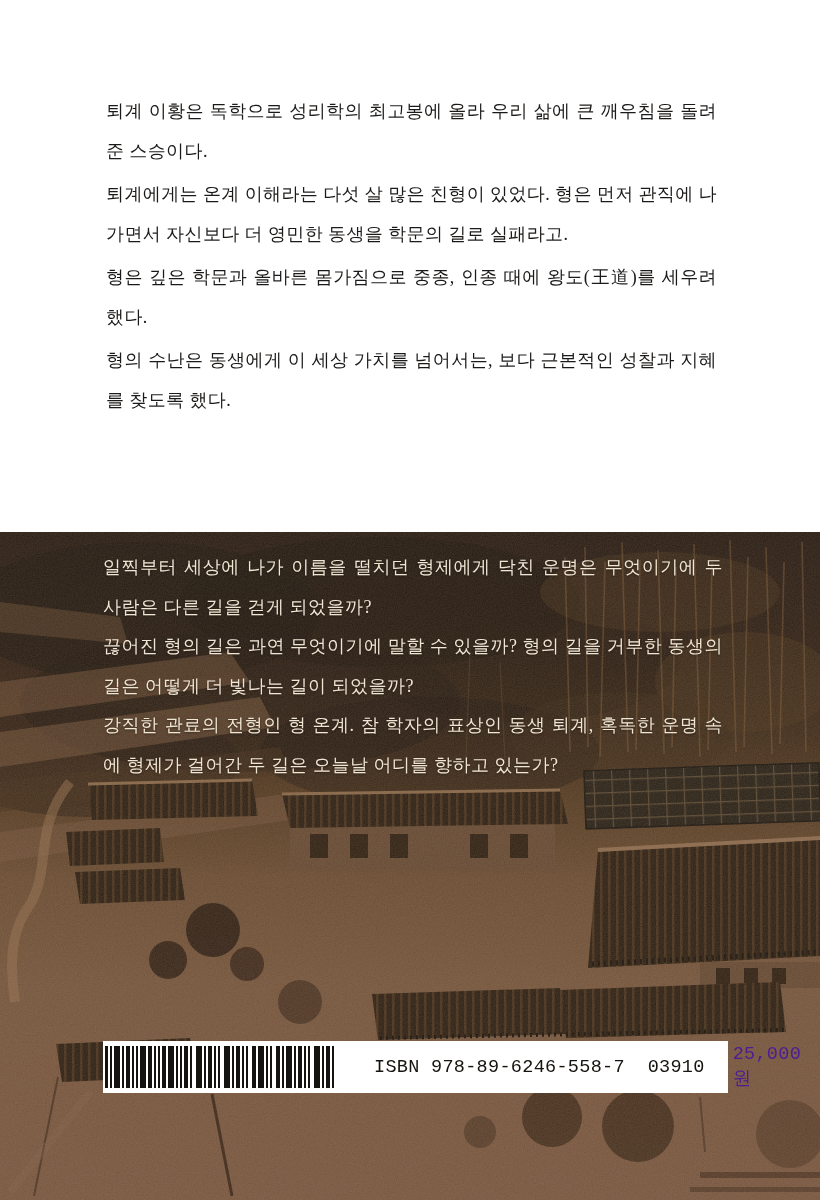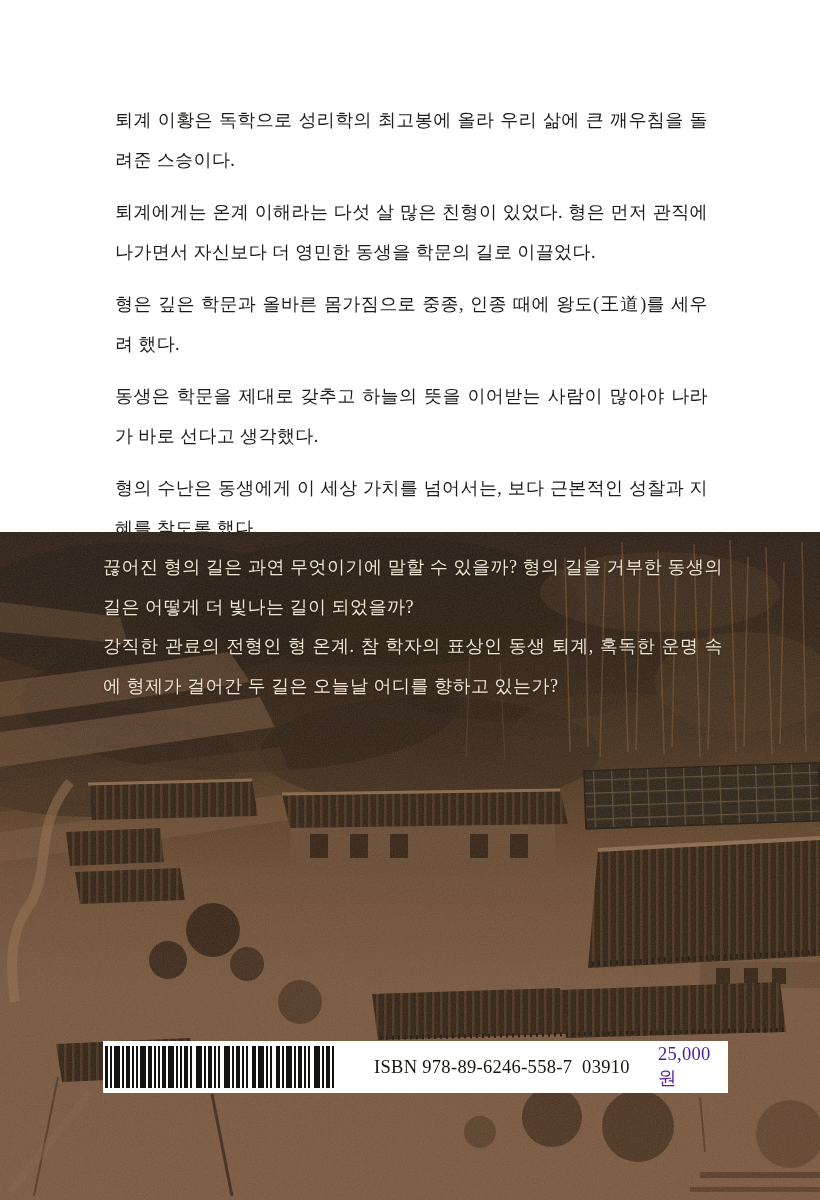--- a/index.html
+++ b/index.html
@@ -7,62 +7,61 @@
     position:relative;width:820px;height:1200px;margin:0 auto;
     background:#ffffff;overflow:hidden;
     font-family:"Liberation Serif","DejaVu Serif",serif;
   }
   
   .intro{
     position:absolute;left:103px;top:88px;width:617px;
     color:#1c1a18;font-size:18px;letter-spacing:.4px;
   }
   .intro p{
-    margin:12px;line-height:40px;text-align:justify;
+    margin:3px;line-height:40px;text-align:justify;
     word-break:break-all;text-justify:inter-character;
   }
   
   .photo{
     position:absolute;left:0;top:532px;width:820px;height:668px;
     background:#3a2516;overflow:hidden;
   }
   .photo svg.scene{position:absolute;left:0;top:0;display:block;}
   .overlay-text{
     position:absolute;left:103px;top:16px;width:620px;
     color:#f0e6d4;font-size:18px;letter-spacing:.5px;
   }
   .overlay-text p{
     margin:0;line-height:39.5px;text-align:justify;
     word-break:break-all;text-justify:inter-character;
     text-shadow:0 1px 2px rgba(20,10,4,.45);
   }
   
   .isbn-strip{
     position:absolute;left:103px;top:509px;width:625px;height:52px;
-    background:#ffffff;display:flex;align-items:center;
+    background:#ffffff;display:flex;align-items:center;font-family:Liberation Mono, monospace;
   }
   .isbn-strip .barcode{margin-left:2px;flex:0 0 auto;}
   .isbn-strip .isbn{
     margin-left:40px;font-size:18.5px;color:#17140f;
     white-space:pre;letter-spacing:.3px;
   }
   .isbn-strip .price{
     margin-left:28px;font-size:18.5px;color:#4c1d95;letter-spacing:.3px;
   }
 </style>
 </head>
 <body>
 
 <div class="cover">
 
   <section class="intro">
     <p>퇴계 이황은 독학으로 성리학의 최고봉에 올라 우리 삶에 큰 깨우침을 돌려준 스승이다.</p>
-    <p>퇴계에게는 온계 이해라는 다섯 살 많은 친형이 있었다. 형은 먼저 관직에 나가면서 자신보다 더 영민한 동생을 학문의 길로 이끌었다.</p>
+    <p>퇴계에게는 온계 이해라는 다섯 살 많은 친형이 있었다. 형은 먼저 관직에 나가면서 자신보다 더 영민한 동생을 학문의 길로 실패라고.</p>
     <p>형은 깊은 학문과 올바른 몸가짐으로 중종, 인종 때에 왕도(王道)를 세우려 했다.</p>
-    <p>동생은 학문을 제대로 갖추고 하늘의 뜻을 이어받는 사람이 많아야 나라가 바로 선다고 생각했다.</p>
     <p>형의 수난은 동생에게 이 세상 가치를 넘어서는, 보다 근본적인 성찰과 지혜를 찾도록 했다.</p>
   </section>
 
   <section class="photo">
     <svg class="scene" width="820" height="668" viewBox="0 0 820 668">
       <defs>
         <linearGradient id="bg" x1="0" y1="0" x2="0" y2="1">
           <stop offset="0" stop-color="#1b0f08"></stop>
           <stop offset="0.18" stop-color="#24140a"></stop>
           <stop offset="0.30" stop-color="#342010"></stop>
@@ -175,20 +174,21 @@
       <line x1="58" y1="545" x2="34" y2="664" stroke="#2a1708" stroke-width="2" opacity=".6"></line>
       <line x1="700" y1="565" x2="705" y2="620" stroke="#2a1708" stroke-width="2" opacity=".5"></line>
       <line x1="90" y1="560" x2="10" y2="660" stroke="#7d5940" stroke-width="8" opacity=".3"></line>
       <rect x="700" y="640" width="120" height="6" fill="#3a2414" opacity=".7"></rect>
       <rect x="690" y="655" width="130" height="5" fill="#3a2414" opacity=".6"></rect>
 
       <rect width="820" height="668" filter="url(#grain)" opacity=".16"></rect>
     </svg>
 
     <div class="overlay-text">
+      <p>일찍부터 세상에 나가 이름을 떨치던 형제에게 닥친 운명은 무엇이기에 두 사람은 다른 길을 걷게 되었을까?</p>
       <p>끊어진 형의 길은 과연 무엇이기에 말할 수 있을까? 형의 길을 거부한 동생의 길은 어떻게 더 빛나는 길이 되었을까?</p>
       <p>강직한 관료의 전형인 형 온계. 참 학자의 표상인 동생 퇴계, 혹독한 운명 속에 형제가 걸어간 두 길은 오늘날 어디를 향하고 있는가?</p>
     </div>
 
     <div class="isbn-strip">
       <svg class="barcode" width="229" height="42" viewBox="0 0 229 42">
         <g fill="#151310">
           <rect x="0" width="3" height="42"></rect>
             <rect x="5" width="2" height="42"></rect>
           <rect x="9" width="6" height="42"></rect>

